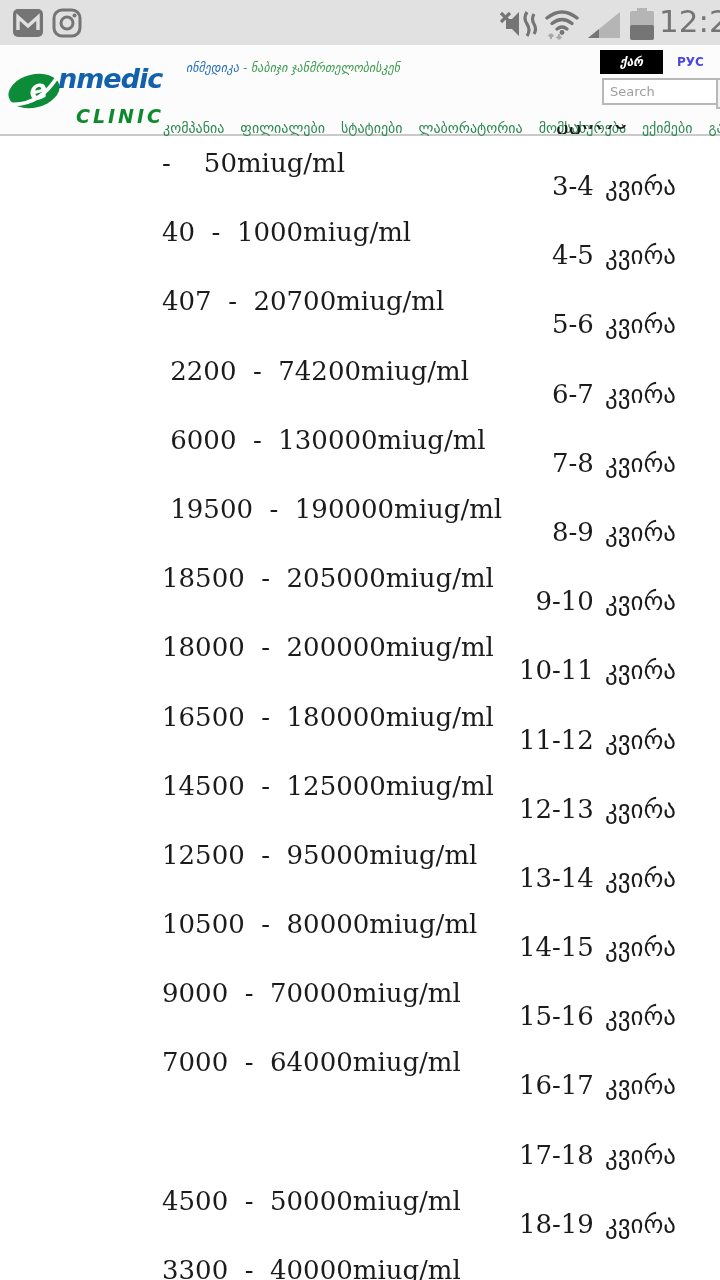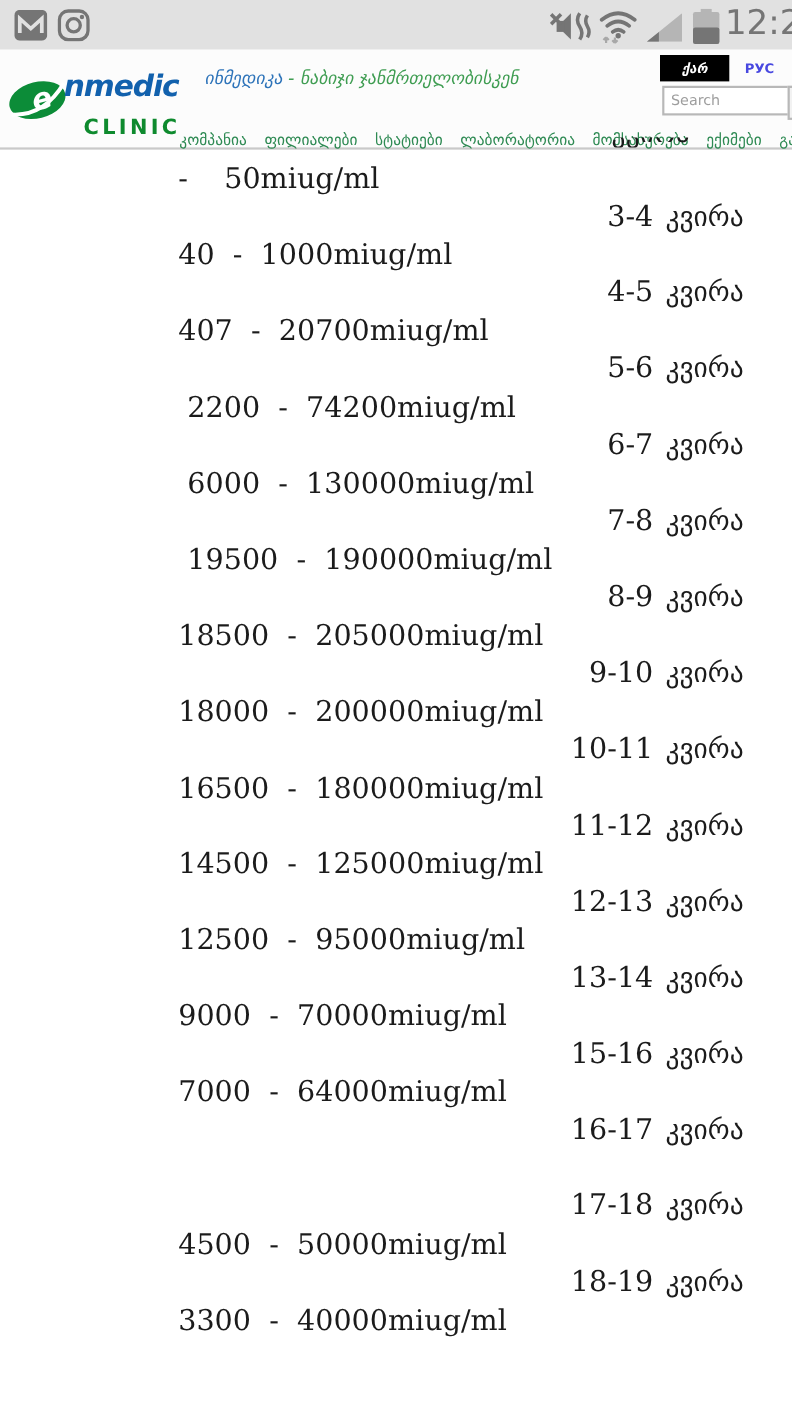--- a/index.html
+++ b/index.html
@@ -12,23 +12,23 @@
   .sb-time{position:absolute;left:659px;top:3px;font-family:"DejaVu Sans",sans-serif;
            font-size:31px;color:#757575;letter-spacing:0px;}
 
   
   .header{position:absolute;left:0;top:45px;width:720px;height:89px;background:#fcfcfc;
           border-bottom:2px solid #c9c9c9;z-index:20;}
   .logo{position:absolute;left:6px;top:10px;width:160px;height:76px;cursor:pointer;}
   .logo-name{position:absolute;left:52px;top:8px;font-family:"DejaVu Sans",sans-serif;
              font-style:italic;font-weight:bold;font-size:27px;color:#1261ad;letter-spacing:-1px;}
   .logo-sub{position:absolute;left:70px;top:50px;font-family:"DejaVu Sans",sans-serif;
-            font-weight:bold;font-size:19px;color:#0e8a2e;letter-spacing:3px;}
+            font-style:italic;font-weight:bold;font-size:19px;color:#0e8a2e;letter-spacing:3px;}
   .slogan{position:absolute;left:186px;top:16px;width:410px;font-family:"DejaVu Sans",sans-serif;
-          font-style:italic;font-size:16px;white-space:nowrap;}
+          font-style:italic;font-size:12px;white-space:nowrap;}
   .slogan .brand{color:#2d73b9;}
   .slogan .rest{color:#3f9d52;}
   .langs{position:absolute;left:600px;top:5px;height:24px;white-space:nowrap;
          font-family:"DejaVu Sans",sans-serif;font-size:12px;}
   .lang{display:inline-block;color:#4848e0;font-weight:bold;margin-right:14px;vertical-align:top;
         padding:5px 2px;cursor:pointer;}
   .lang.active{background:#000000;color:#ffffff;padding:5px 20px;margin-right:8px;font-style:italic;}
   .search{position:absolute;left:602px;top:33px;width:108px;height:23px;background:#ffffff;
           border:2px solid #b8b8b8;font-family:"DejaVu Sans",sans-serif;font-size:13px;
           color:#444;padding:0 6px;outline:none;}
@@ -38,21 +38,21 @@
   .nav{position:absolute;left:163px;top:63px;width:600px;display:flex;gap:16px;white-space:nowrap;
        font-family:"DejaVu Sans",sans-serif;font-size:14px;color:#2e8a53;}
   .nav-item{cursor:pointer;flex:none;margin-top:12px;}
 
   
   .partial-clip{position:absolute;left:556px;top:125px;width:70px;height:9px;overflow:hidden;z-index:25;}
   .partial-clip span{position:relative;top:-19px;font-family:"DejaVu Sans",sans-serif;font-size:25px;color:#1b1b1b;}
   .rows{position:absolute;left:0;top:136px;width:720px;}
   .row{position:relative;height:69.2px;}
   .range-cell{position:absolute;left:162px;top:12px;font-size:26px;color:#1b1b1b;white-space:pre;text-align:right;}
-  .week-cell{position:absolute;right:44px;top:46px;font-size:26px;color:#1b1b1b;white-space:nowrap;}
+  .week-cell{position:absolute;right:44px;top:35px;font-size:26px;color:#1b1b1b;white-space:nowrap;}
   .week-unit{font-family:"DejaVu Sans",sans-serif;font-size:25px;margin-left:11px;}
 </style>
 </head>
 <body>
 
 <div class="screen">
 
   <div class="statusbar">
     <svg class="sb-icon" style="left:13px;top:9px" width="30" height="28" viewBox="0 0 30 28">
       <rect x="0" y="0" width="30" height="28" rx="5" fill="#757575"></rect>
@@ -221,20 +221,26 @@
       </div>
     </div>
 
     <div class="row">
       <div class="range-cell">12500  -  95000miug/ml</div>
       <div class="week-cell">
         <span>13-14</span><span class="week-unit">კვირა</span>
       </div>
     </div>
 
+    <div class="row">
+      <div class="range-cell">10500  -  80000miug/ml</div>
+      <div class="week-cell">
+        <span>14-15</span><span class="week-unit">კვირა</span>
+      </div>
+    </div>
 
     <div class="row">
       <div class="range-cell">9000  -  70000miug/ml</div>
       <div class="week-cell">
         <span>15-16</span><span class="week-unit">კვირა</span>
       </div>
     </div>
 
     <div class="row">
       <div class="range-cell">7000  -  64000miug/ml</div>

